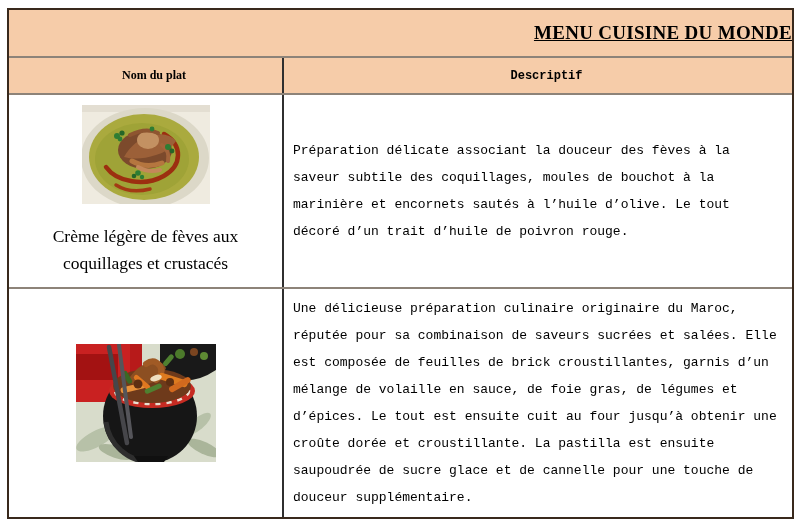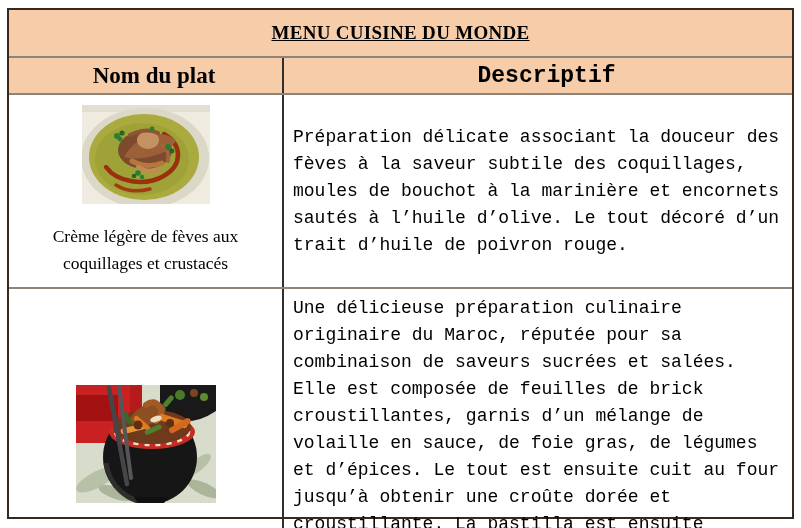--- a/index.html
+++ b/index.html
@@ -1,32 +1,32 @@
 <!DOCTYPE html>
 <html><head>
 <meta charset="utf-8">
 <style>
   html,body{margin:0;padding:0;background:#ffffff;}
   body{width:801px;height:528px;position:relative;font-family:"Liberation Serif","DejaVu Serif",serif;color:#000;}
   .menu-table{position:absolute;left:7px;top:8px;width:787px;height:511px;box-sizing:border-box;
     border:2px solid #39291c;background:#fff;display:flex;flex-direction:column;}
   .title-row{height:46px;flex:0 0 46px;background:#f6cca9;border-bottom:2px solid #8d8379;
-    display:flex;align-items:center;justify-content:center;}
+    display:flex;align-items:center;justify-content:flex-end;}
   .title-row h1{margin:0;font-size:19px;font-weight:bold;text-decoration:underline;letter-spacing:.3px;}
   .header-row{height:35px;flex:0 0 35px;background:#f6cca9;border-bottom:2px solid #8d8379;display:flex;}
-  .hcell{display:flex;align-items:center;justify-content:center;font-weight:bold;font-size:23px;padding-left:17px;}
+  .hcell{display:flex;align-items:center;justify-content:center;font-weight:bold;font-size:12px;padding-left:17px;}
   .col-left{width:275px;flex:0 0 275px;border-right:2px solid #2f2f2f;box-sizing:border-box;}
   .col-right{flex:1;font-family:Liberation Mono, monospace;}
   .body-row{display:flex;}
   .row-1{flex:0 0 192px;height:192px;border-bottom:2px solid #8d8379;}
   .row-2{flex:1;}
   .cell-dish{display:flex;flex-direction:column;align-items:center;justify-content:center;gap:19px;box-sizing:border-box;padding:4px 6px;}
   .dish-name{text-align:center;font-size:17.5px;line-height:27px;max-width:252px;}
   .cell-desc{display:flex;align-items:center;box-sizing:border-box;padding:6px 12px 6px 9px;}
-  .desc-text{font-size:18px;line-height:27px;}
+  .desc-text{font-size:13px;line-height:27px;}
   .photo{display:block;flex:0 0 auto;}
 </style>
 </head>
 <body>
 
 <div class="menu-table">
 
   <div class="title-row">
     <h1>MENU CUISINE DU MONDE</h1>
   </div>

